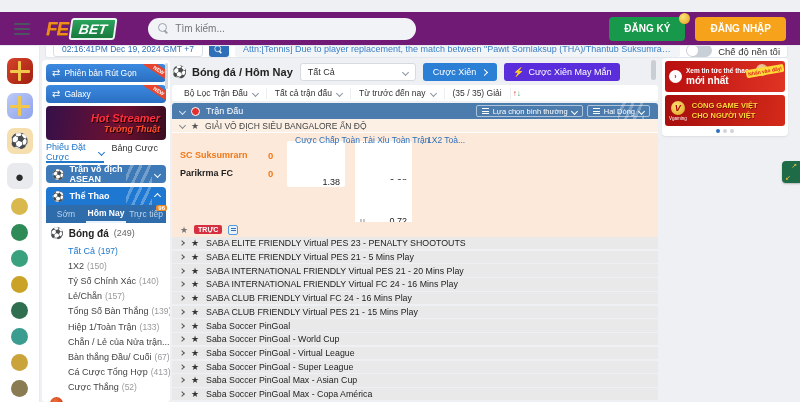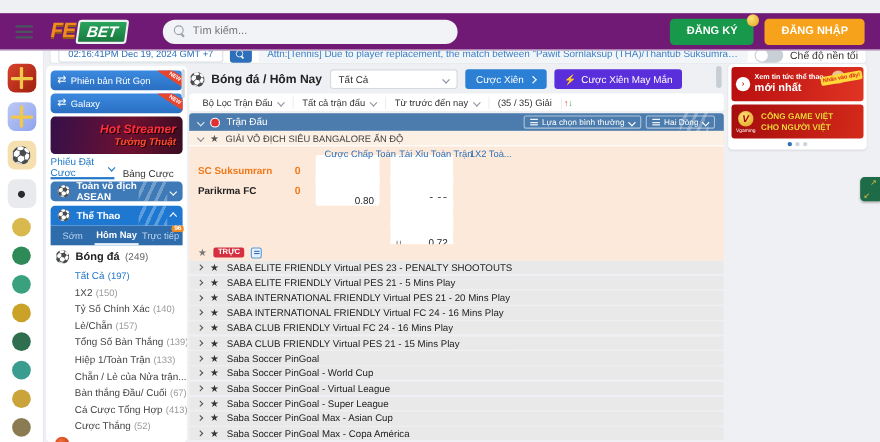--- a/index.html
+++ b/index.html
@@ -39,21 +39,21 @@
   .rail-ic.gift::before{content:"";position:absolute;left:50%;top:3px;bottom:3px;width:3px;margin-left:-1.5px;background:#f2c84b;border-radius:1px}
   .rail-ic.gift::after{content:"";position:absolute;top:50%;left:3px;right:3px;height:3px;margin-top:-1.5px;background:#f2c84b;border-radius:1px}
   
   .sb{position:absolute;left:42px;top:60px;width:128px;height:342px;background:#fff;border-radius:4px;padding:4px 4px 0;overflow:hidden}
   .sb-btn{height:18px;background:linear-gradient(#3b8ae0,#2a6fc2);border-radius:4px;color:#fff;font-size:8.5px;display:flex;align-items:center;gap:4px;padding:0 6px;margin-bottom:3px;position:relative;overflow:hidden;cursor:pointer}
   .swap{font-size:10px;line-height:1}
   .ribbon{position:absolute;right:-9px;top:2px;background:#e8452f;color:#fff;font-size:5px;font-weight:bold;padding:1px 10px;transform:rotate(33deg)}
   .sb-banner{height:34px;border-radius:4px;background:linear-gradient(100deg,#35104a,#6d1030 60%,#3a0d22);margin-bottom:3px;display:flex;flex-direction:column;justify-content:center;align-items:flex-end;padding:0 6px;cursor:pointer}
   .sb-banner .l1{color:#ff2e3e;font-size:11px;font-weight:900;font-style:italic;text-shadow:1px 1px 0 #200;line-height:1.1}
   .sb-banner .l2{color:#ff4b2e;font-size:9px;font-weight:900;font-style:italic;text-shadow:1px 1px 0 #200}
-  .sb-tabs{display:flex;align-items:flex-end;height:20px;font-size:9px}
+  .sb-tabs{display:flex;align-items:flex-start;height:20px;font-size:9px}
   .sb-tab-active{color:#2178c8;display:flex;gap:4px;align-items:center;justify-content:center;border-bottom:2px solid #2178c8;height:100%;flex:1;cursor:pointer}
   .sb-tab{color:#333;padding:0 8px;cursor:pointer}
   .bluebar{height:18px;border-radius:4px;color:#fff;font-size:9px;font-weight:bold;display:flex;align-items:center;gap:5px;padding:0 6px;position:relative;overflow:hidden;cursor:pointer}
   .asean{background:#3f7ab8;margin:2px 0 4px}
   .sports-hd{background:#1e78d2;border-radius:4px 4px 0 0}
   .stripes::after{content:"";position:absolute;right:14px;top:-2px;bottom:-2px;width:26px;background:repeating-linear-gradient(115deg,transparent 0 5px,rgba(255,255,255,.28) 5px 8px)}
   .bar-chev{margin-left:auto}
   .time-tabs{height:18px;background:#2e6cab;display:flex;color:#b9d3ec;font-size:8.5px}
   .time-tab{flex:1;display:flex;align-items:center;justify-content:center;position:relative;cursor:pointer}
   .time-tab.active{color:#fff;font-weight:bold;border-bottom:2px solid #e8f2fc}
@@ -226,21 +226,21 @@
   </div>
   <div class="sb-tabs">
     <span class="sb-tab-active">
       <span>Phiếu Đặt Cược</span>
       <span class="cv"></span>
     </span>
     <span class="sb-tab">Bảng Cược</span>
   </div>
   <div class="bluebar asean stripes">
     <span style="color:#f4c242;font-size:10px">⚽</span>
-    <span>Toàn vô địch ASEAN</span>
+    <span>Trận vô địch ASEAN</span>
     <span class="cv bar-chev"></span>
   </div>
   <div class="bluebar sports-hd stripes">
     <span style="color:#ff8a7a;font-size:10px">⚽</span>
     <span>Thể Thao</span>
     <span class="cv up bar-chev"></span>
   </div>
   <div class="time-tabs">
 
       <span class="time-tab">
@@ -399,21 +399,21 @@
     <span class="ocell ou">
       <span class="line">2.5</span>
       <span class="val">0.71</span>
     </span>
   </div>
   <div class="odd-row">
     <span class="team">Parikrma FC</span>
     <span class="score">0</span>
     <span class="ocell">
       <span class="line"></span>
-      <span class="val">0.80</span>
+      <span class="val">1.38</span>
     </span>
     <span class="ocell ou">
       <span class="line">u</span>
       <span class="val">0.98</span>
     </span>
   </div>
   <div class="grp-gap"></div>
   <div class="odd-row">
     <span class="team"></span>
       <span class="score"></span>

